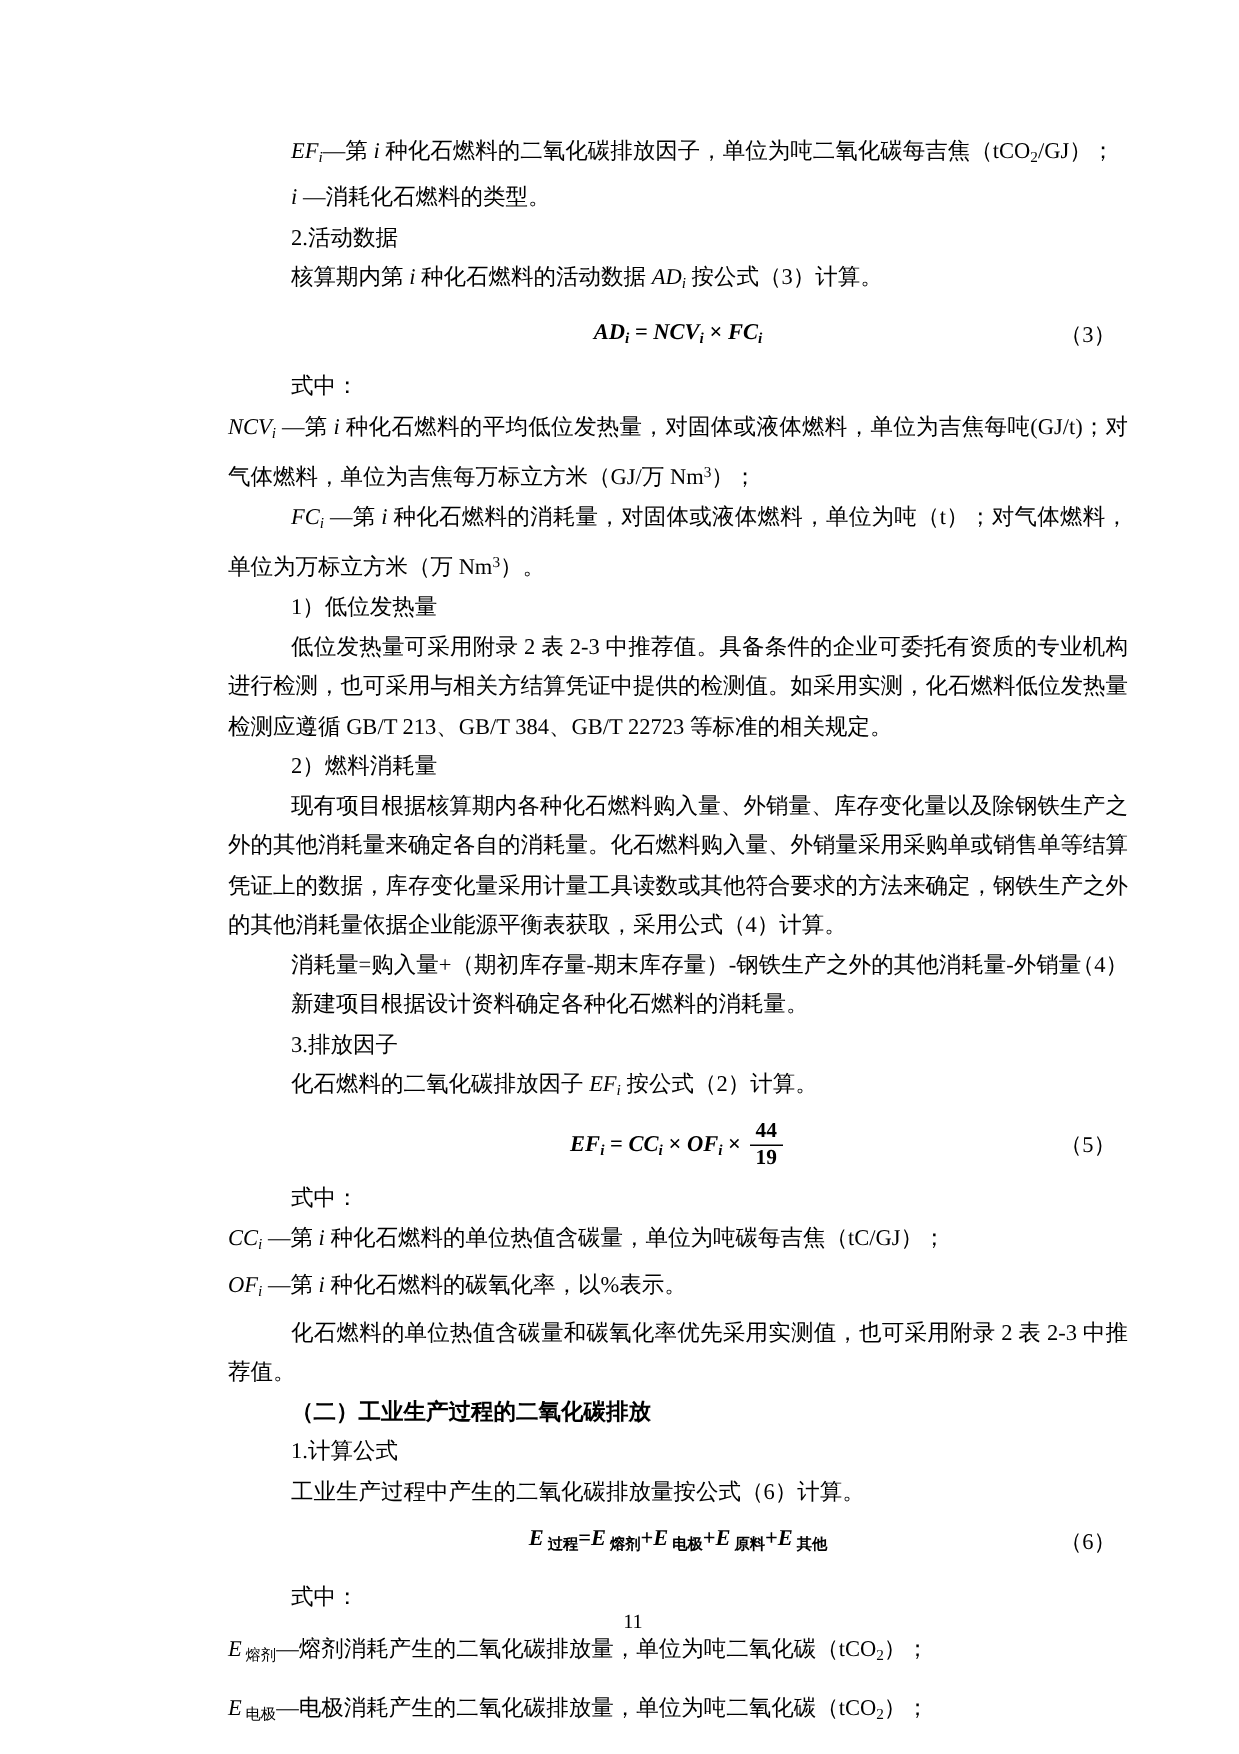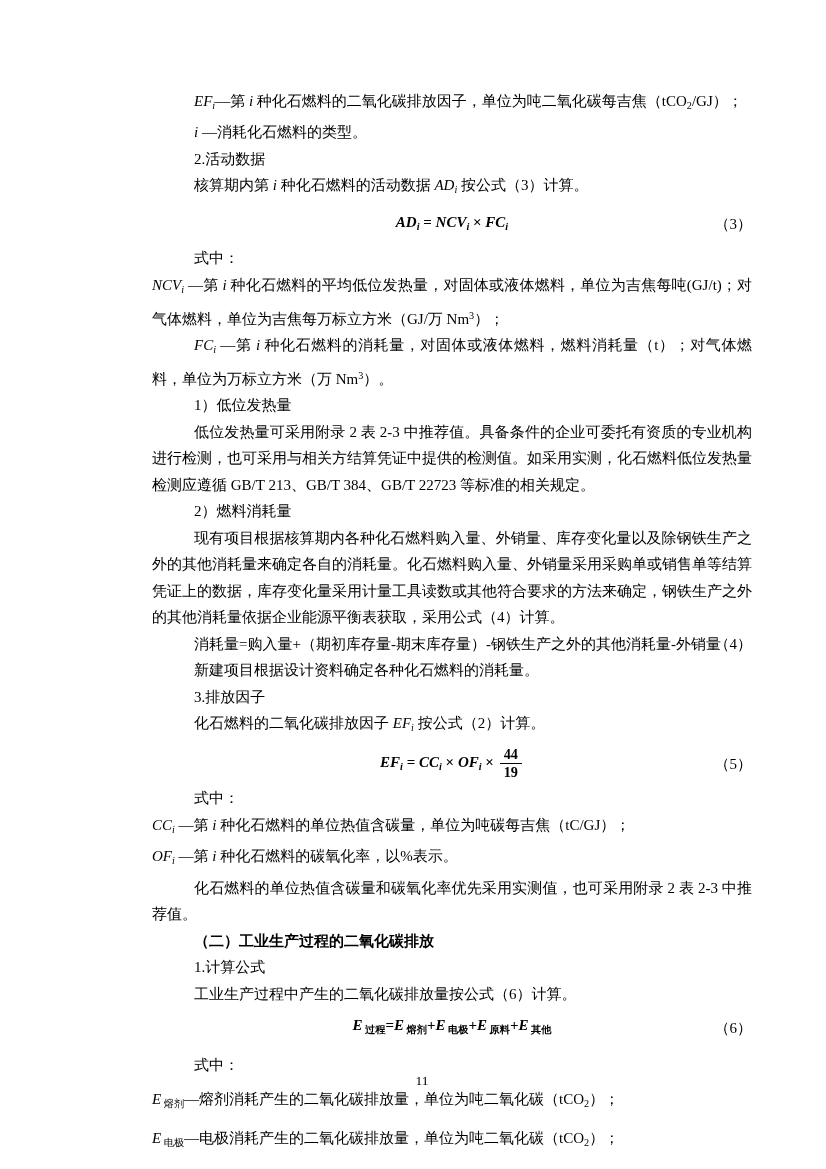--- a/index.html
+++ b/index.html
@@ -23,21 +23,21 @@
     font-size: 15px;
     line-height: 26.5px;
     text-align: justify;
   }
   .block.indent { text-indent: 42px; }
   .block.bold { font-weight: bold; }
   .block.gap { margin-top: 8px; }
   .block.formula {
     text-align: center;
     text-indent: 0;
-    margin: 5px 0;
+    margin: 5px 8px;
     font-weight: bold;
   }
   .it { font-style: italic; }
   .sub { font-size: 0.68em; vertical-align: -0.28em; }
   .sup { font-size: 0.68em; vertical-align: 0.45em; }
   .bnum {
     position: absolute;
     right: 0;
     top: 0;
     font-weight: normal;
@@ -69,21 +69,21 @@
 
 <div class="page">
   <div class="content">
       <div class="block indent"><span class="it">EF</span><span class="it sub">i</span><span>—第 </span><span class="it">i</span><span> 种化石燃料的二氧化碳排放因子，单位为吨二氧化碳每吉焦（tCO</span><span class="sub">2</span><span>/GJ）；</span></div>
       <div class="block indent"><span class="it">i</span><span> —消耗化石燃料的类型。</span></div>
       <div class="block indent">2.活动数据</div>
       <div class="block indent"><span>核算期内第 </span><span class="it">i</span><span> 种化石燃料的活动数据 </span><span class="it">AD</span><span class="it sub">i</span><span> 按公式（3）计算。</span></div>
       <div class="block formula"><span class="it">AD</span><span class="it sub">i</span><span> = </span><span class="it">NCV</span><span class="it sub">i</span><span> × </span><span class="it">FC</span><span class="it sub">i</span><span class="bnum">（3）</span></div>
       <div class="block indent">式中：</div>
       <div class="block"><span class="it">NCV</span><span class="it sub">i</span><span> —第 </span><span class="it">i</span><span> 种化石燃料的平均低位发热量，对固体或液体燃料，单位为吉焦每吨(GJ/t)；对气体燃料，单位为吉焦每万标立方米（GJ/万 Nm</span><span class="sup">3</span><span>）；</span></div>
-      <div class="block indent"><span class="it">FC</span><span class="it sub">i</span><span> —第 </span><span class="it">i</span><span> 种化石燃料的消耗量，对固体或液体燃料，燃料消耗量（t）；对气体燃料，单位为万标立方米（万 Nm</span><span class="sup">3</span><span>）。</span></div>
+      <div class="block indent"><span class="it">FC</span><span class="it sub">i</span><span> —第 </span><span class="it">i</span><span> 种化石燃料的消耗量，对固体或液体燃料，单位为吨（t）；对气体燃料，单位为万标立方米（万 Nm</span><span class="sup">3</span><span>）。</span></div>
       <div class="block indent">1）低位发热量</div>
       <div class="block indent">低位发热量可采用附录 2 表 2-3 中推荐值。具备条件的企业可委托有资质的专业机构进行检测，也可采用与相关方结算凭证中提供的检测值。如采用实测，化石燃料低位发热量检测应遵循 GB/T 213、GB/T 384、GB/T 22723 等标准的相关规定。</div>
       <div class="block indent">2）燃料消耗量</div>
       <div class="block indent">现有项目根据核算期内各种化石燃料购入量、外销量、库存变化量以及除钢铁生产之外的其他消耗量来确定各自的消耗量。化石燃料购入量、外销量采用采购单或销售单等结算凭证上的数据，库存变化量采用计量工具读数或其他符合要求的方法来确定，钢铁生产之外的其他消耗量依据企业能源平衡表获取，采用公式（4）计算。</div>
       <div class="block indent">消耗量=购入量+（期初库存量-期末库存量）-钢铁生产之外的其他消耗量-外销量<span class="bnum">（4）</span></div>
       <div class="block indent">新建项目根据设计资料确定各种化石燃料的消耗量。</div>
       <div class="block indent">3.排放因子</div>
       <div class="block indent"><span>化石燃料的二氧化碳排放因子 </span><span class="it">EF</span><span class="it sub">i</span><span> 按公式（2）计算。</span></div>
       <div class="block formula"><span class="it">EF</span><span class="it sub">i</span><span> = </span><span class="it">CC</span><span class="it sub">i</span><span> × </span><span class="it">OF</span><span class="it sub">i</span><span> × </span><span class="frac">
           <span class="fn">44</span>

